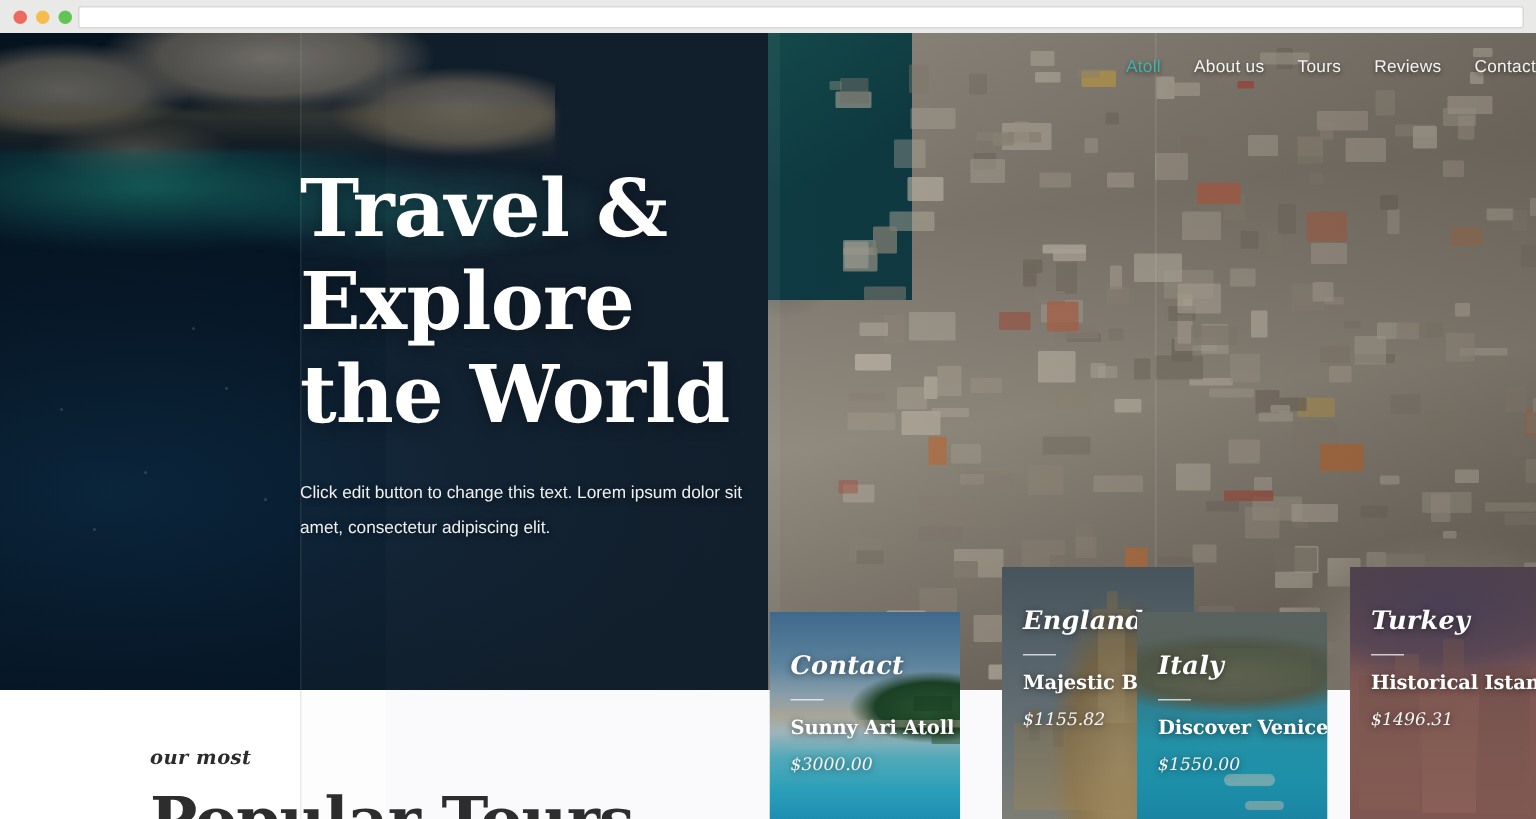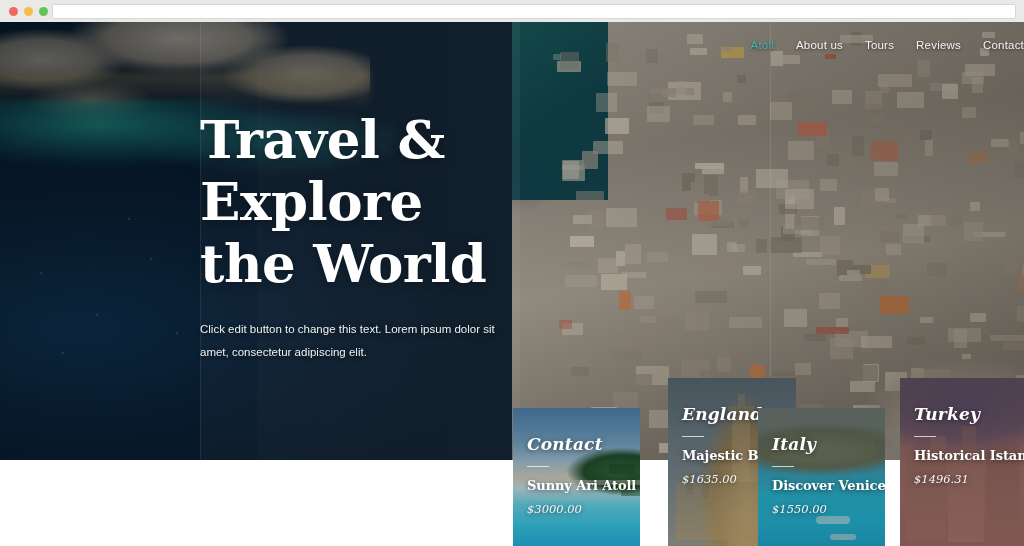--- a/index.html
+++ b/index.html
@@ -703,20 +703,29 @@
   <div class="hero-content">
     <div class="hero-inner">
       <h1 class="hero-title">
         <div>Travel &amp; Explore</div>
         <div>the World</div>
       </h1>
       <p class="hero-sub">Click edit button to change this text. Lorem ipsum dolor sit amet, consectetur adipiscing elit.</p>
     </div>
   </div>
 
+  <section class="tours-section">
+    <div class="ts-colA"></div>
+    <div class="ts-colB"></div>
+    <div class="ts-colC"></div>
+    <div class="ts-head">
+      <div class="ts-eyebrow">our most</div>
+      <div class="ts-title">Popular Tours</div>
+    </div>
+  </section>
 
   <div class="cards-layer">
 
     <article class="tour-card" style="left:513px; top:408px; width:127px; height:138px;">
       <div class="card-photo ph-maldives"></div>
       <div class="card-tex">
         <span class="tex-blk" style="left:96px; top:56px;  width:26px; height:10px; background:#1c4a22;"></span>
         <span class="tex-blk" style="left:108px;top:66px;  width:20px; height:22px; background:#2a5c2a;"></span>
         <span class="tex-blk" style="left:58px; top:72px;  width:70px; height:5px;  background:#d9d2b6;"></span>
       </div>
@@ -738,21 +747,21 @@
         <span class="tex-blk" style="left:8px;  top:104px;width:112px;height:58px; background:#ab9162;"></span>
         <span class="tex-blk" style="left:18px; top:94px; width:7px;  height:22px; background:#9d8456;"></span>
         <span class="tex-blk" style="left:34px; top:98px; width:7px;  height:22px; background:#9d8456;"></span>
         <span class="tex-blk" style="left:98px; top:98px; width:7px;  height:24px; background:#9d8456;"></span>
       </div>
       <div class="card-scrim"></div>
       <div class="card-body">
         <div class="card-country">England</div>
         <div class="card-rule"></div>
         <div class="card-name">Majestic Big Ben</div>
-        <div class="card-price">$1635.00</div>
+        <div class="card-price">$1155.82</div>
       </div>
     </article>
 
     <article class="tour-card" style="left:758px; top:408px; width:127px; height:138px;">
       <div class="card-photo ph-italy"></div>
       <div class="card-tex">
         <span class="tex-blk" style="left:12px; top:24px; width:104px;height:26px; background:#77805c;"></span>
         <span class="tex-blk" style="left:58px; top:108px;width:34px; height:8px;  background:#e8e4d6; border-radius:6px;"></span>
         <span class="tex-blk" style="left:72px; top:126px;width:26px; height:6px;  background:#d8d3c4; border-radius:6px;"></span>
       </div>

